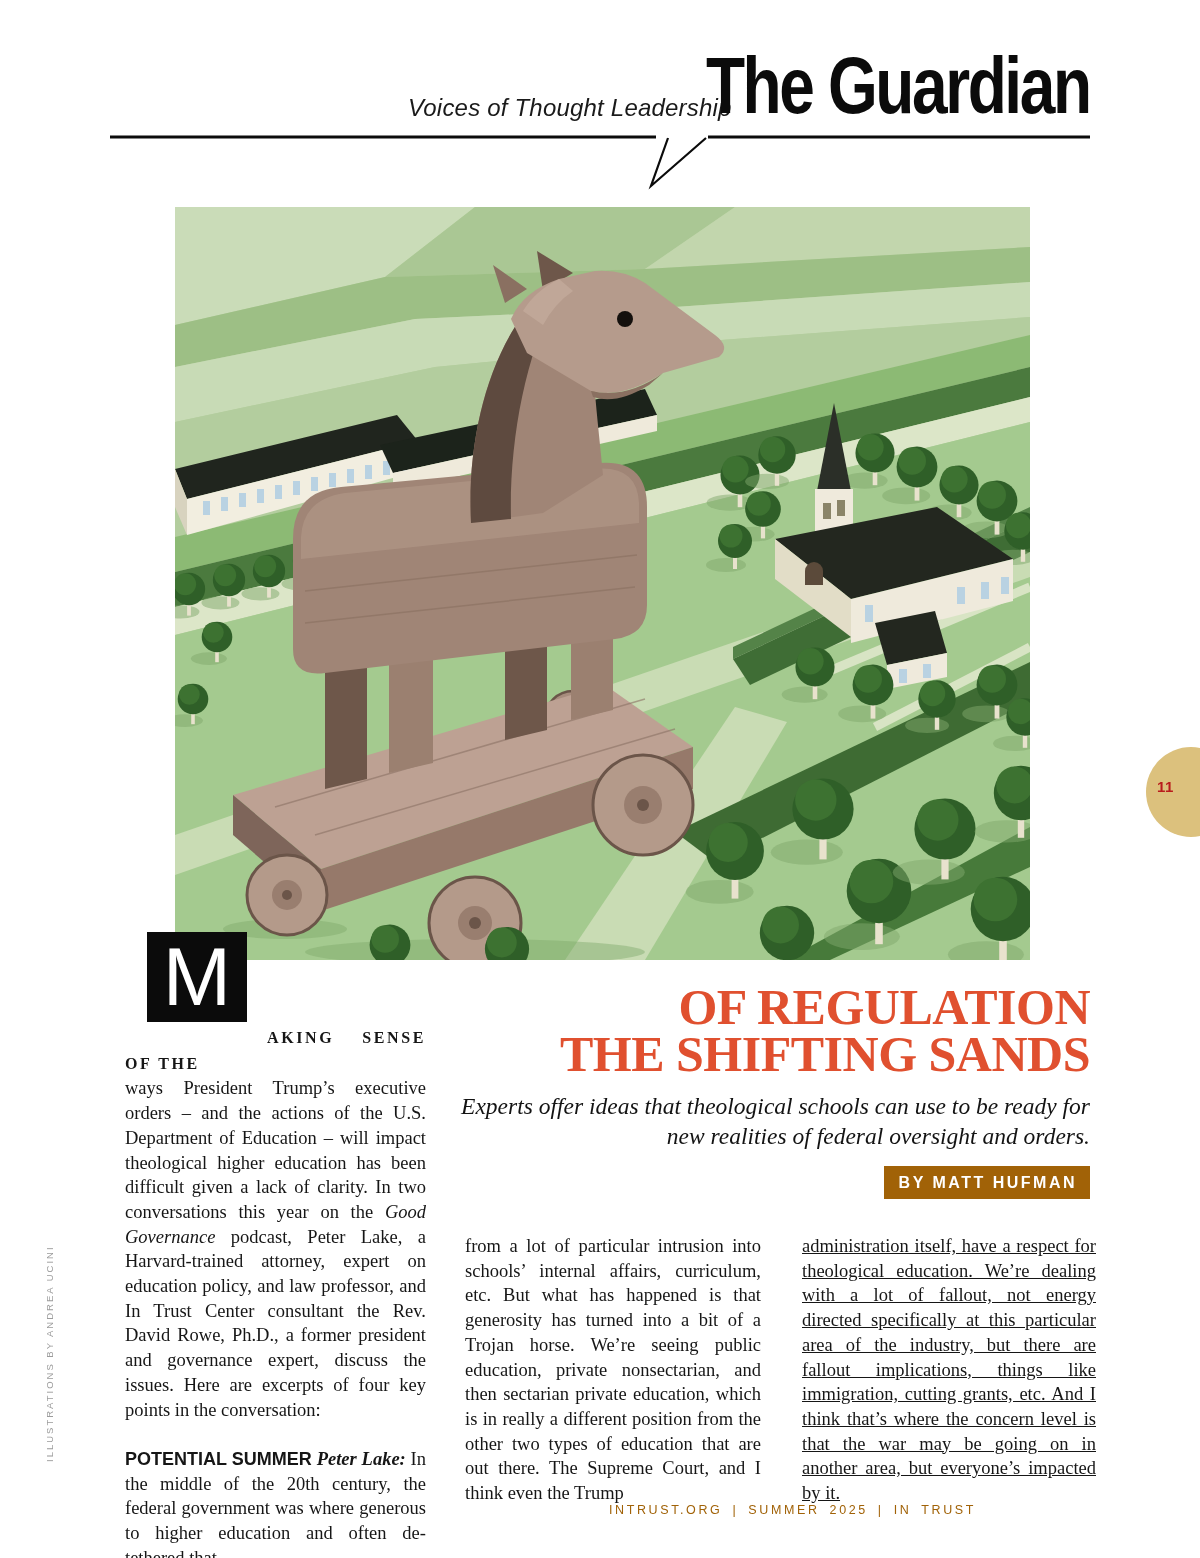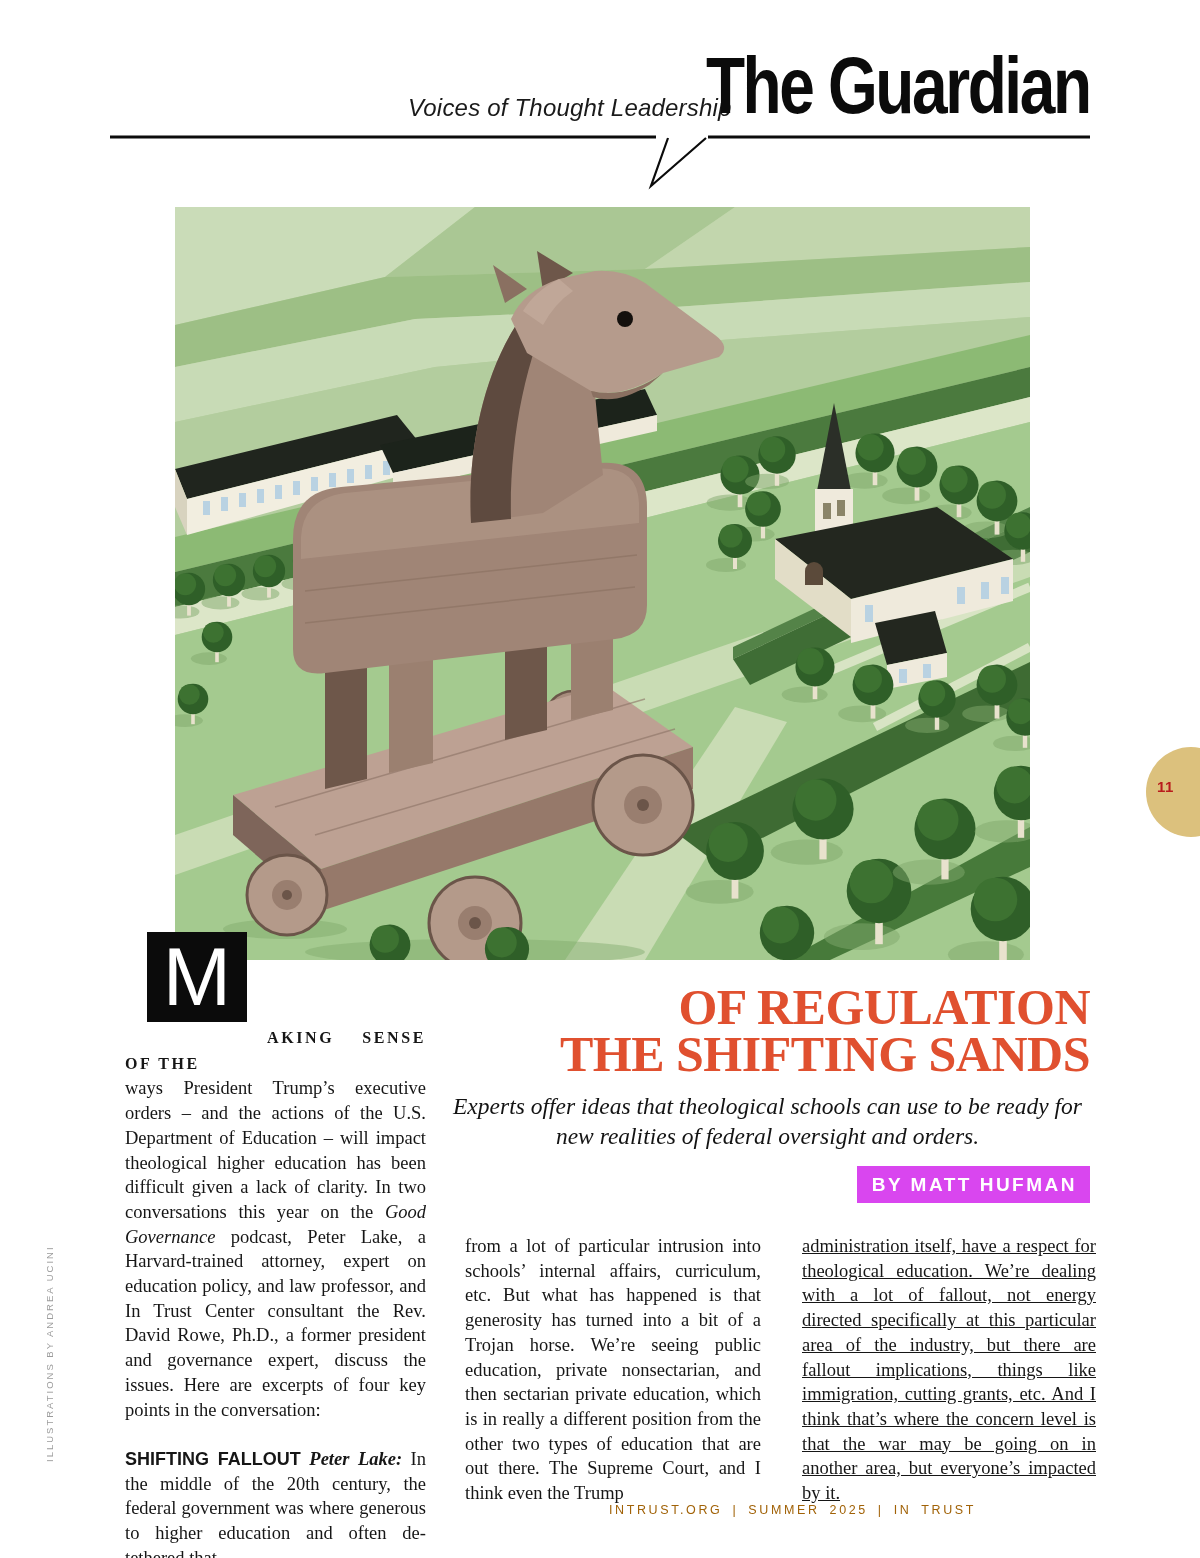--- a/index.html
+++ b/index.html
@@ -19,23 +19,23 @@
 
   
   .badge{position:absolute;left:1146px;top:747px;width:90px;height:90px;border-radius:50%;
          background:#dcc17d;}
   .badge-num{position:absolute;left:11px;top:31px;font-family:"Liberation Sans",sans-serif;
              font-weight:700;font-size:15px;color:#b91c1c;letter-spacing:.5px;}
 
   
   .headline-block{position:absolute;right:110px;top:984px;width:645px;text-align:right;}
   .title{font-weight:700;font-size:50px;line-height:47px;letter-spacing:-.5px;color:#e0502f;}
-  .subtitle{margin-top:13px;font-style:italic;font-size:23.5px;line-height:30px;color:#131313;text-align:center;}
-  .byline{display:inline-block;margin-top:15px;background:#d946ef;color:#ffffff;
-          font-family:"Liberation Sans",sans-serif;font-weight:700;font-size:19px;
+  .subtitle{margin-top:13px;font-style:italic;font-size:23.5px;line-height:30px;color:#131313;}
+  .byline{display:inline-block;margin-top:15px;background:#a16207;color:#ffffff;
+          font-family:"Liberation Sans",sans-serif;font-weight:700;font-size:16px;
           letter-spacing:2.5px;padding:8px 13px 7px 15px;}
 
   
   .col{position:absolute;font-size:18.5px;line-height:24.7px;text-align:justify;color:#161616;}
   .col p{margin:12px;}
   .col p + p{margin-top:24.7px;}
   .col1{left:113px;top:1013px;width:325px;}
   .col2{left:453px;top:1222px;width:320px;}
   .col3{left:790px;top:1222px;width:318px;text-decoration:underline;}
   .dropcap-spacer{float:left;width:142px;height:20px;}
@@ -268,21 +268,21 @@
   </div>
 
   <div class="col col1">
     <div class="dropcap-box">
       <span>M</span>
     </div>
     <p><span class="dropcap-spacer"></span><span class="smallcaps">AKING SENSE OF THE</span><br>
       <span>ways President Trump’s executive orders – and the actions of the U.S. Department of Education – will impact theological higher education has been difficult given a lack of clarity. In two conversations this year on the </span><span class="pod-italic">Good Governance</span><span> podcast, Peter Lake, a Harvard-trained attorney, expert on education policy, and law professor, and In Trust Center consultant the Rev. David Rowe, Ph.D., a former president and governance expert, discuss the issues. Here are excerpts of four key points in the conversation:</span>
     </p>
     <p>
-      <span class="section-head">SHIFTING FALLOUT</span>
+      <span class="section-head">POTENTIAL SUMMER</span>
       <span class="speaker">Peter Lake:</span><span> In the middle of the 20th century, the federal government was where generous to higher education and often de-tethered that</span>
     </p>
   </div>
 
   <div class="col col2">
     <p>from a lot of particular intrusion into schools’ internal affairs, curriculum, etc. But what has happened is that generosity has turned into a bit of a Trojan horse. We’re seeing public education, private nonsectarian, and then sectarian private education, which is in really a different position from the other two types of education that are out there. The Supreme Court, and I think even the Trump</p>
   </div>
 
   <div class="col col3">
     <p>administration itself, have a respect for theological education. We’re dealing with a lot of fallout, not energy directed specifically at this particular area of the industry, but there are fallout implications, things like immigration, cutting grants, etc. And I think that’s where the concern level is that the war may be going on in another area, but everyone’s impacted by it.</p>

